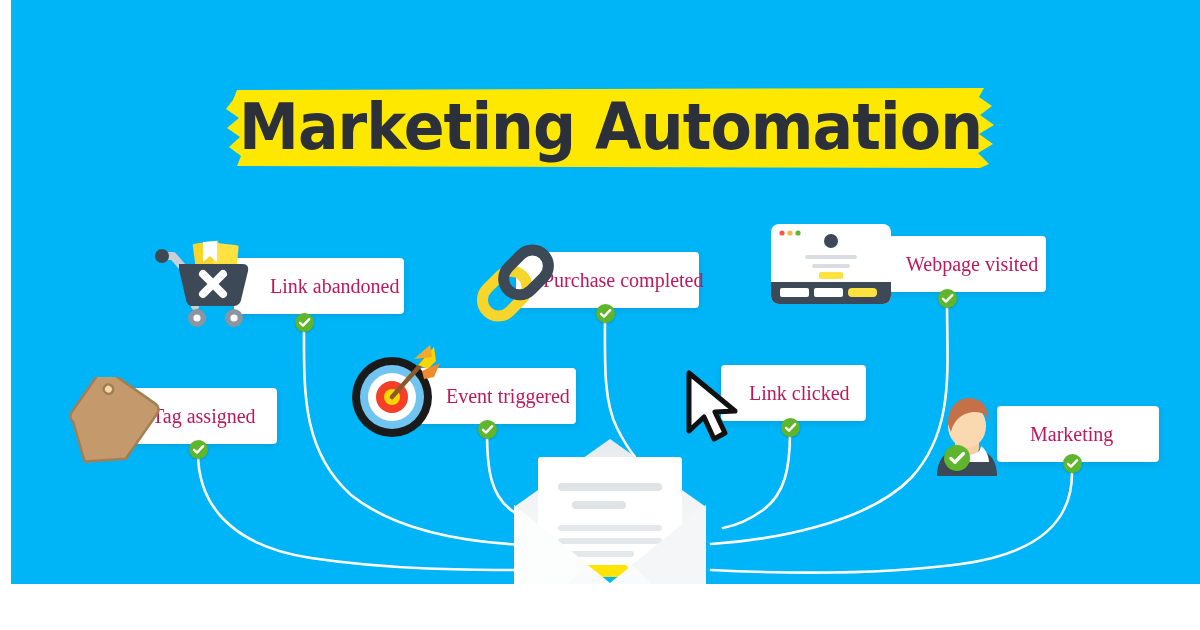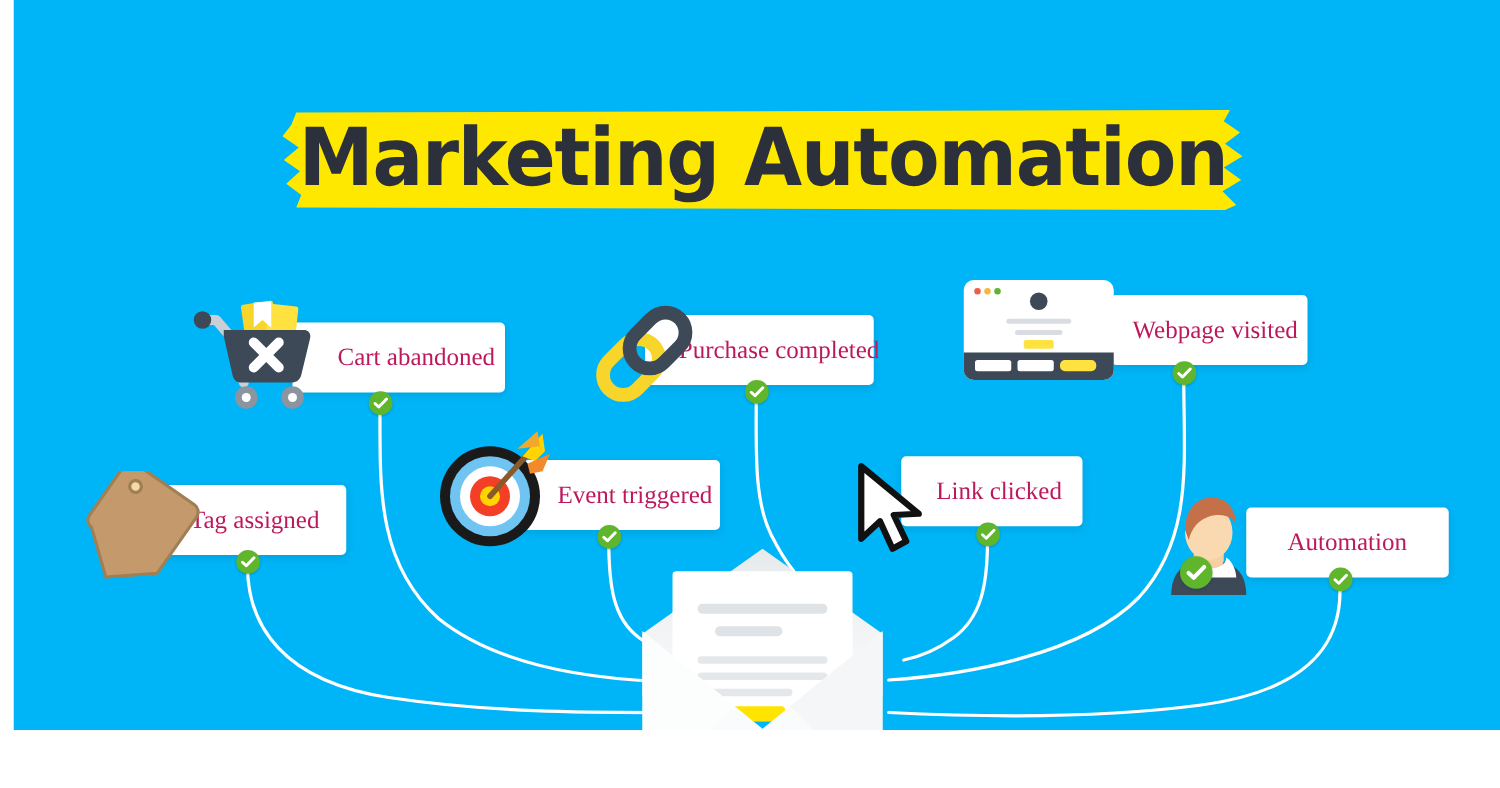--- a/index.html
+++ b/index.html
@@ -137,21 +137,21 @@
       <path d="M779,432 C779,468 774,494 752,510 C737,521 722,526 712,528"></path>
 
       <path d="M936,302 C936,370 944,430 900,478 C855,524 760,540 700,544"></path>
 
       <path d="M1061,473 C1061,520 1030,553 950,564 C860,576 760,573 700,570"></path>
     </g>
   </svg>
 
   <div class="node" style="left:140px; top:236px; width:260px; height:100px;">
     <div class="card" style="left:83px; top:22px; width:170px; height:56px; padding-left:36px;">
-      <span class="card-label">Cart abandoned</span>
+      <span class="card-label">Link abandoned</span>
     </div>
     <div class="icon-wrap" style="left:0px; top:0px; width:105px; height:92px;">
       <svg viewBox="0 0 105 92" width="105" height="92">
 
         <rect x="44" y="6" width="26" height="38" rx="2" fill="#F7D52A" transform="rotate(-8 57 25)"></rect>
         <rect x="62" y="8" width="24" height="36" rx="2" fill="#FFE240" transform="rotate(6 74 26)"></rect>
         <path d="M52,6 L66,5 L66,26 L59,20 L52,26 Z" fill="#FFFFFF"></path>
 
         <path d="M10,20 L22,20 L34,34 L44,70" stroke="#C9CFD6" stroke-width="8" fill="none" stroke-linecap="round" stroke-linejoin="round"></path>
         <circle cx="11" cy="20" r="7" fill="#3D4957"></circle>
@@ -282,21 +282,21 @@
     </div>
     <div class="badge" style="left:130px; top:79px;">
       <svg viewBox="0 0 19 19">
           <path d="M5 9.8 L8 12.6 L14.2 6.2" stroke="#FFFFFF" stroke-width="2.4" fill="none" stroke-linecap="round" stroke-linejoin="round"></path>
         </svg>
     </div>
   </div>
 
   <div class="node" style="left:918px; top:392px; width:240px; height:100px;">
     <div class="card" style="left:68px; top:14px; width:162px; height:56px; padding-left:33px;">
-      <span class="card-label">Automation</span>
+      <span class="card-label">Marketing</span>
     </div>
     <div class="icon-wrap" style="left:0px; top:0px; width:80px; height:84px;">
       <svg viewBox="0 0 80 84" width="80" height="84">
         <path d="M8,84 C8,64 20,56 38,56 C56,56 68,64 68,84 Z" fill="#3D4957"></path>
         <path d="M26,56 C26,68 50,68 50,56 L50,44 L26,44 Z" fill="#F7CFA5"></path>
         <path d="M24,54 C24,66 52,66 52,54 C58,58 60,66 60,70 L16,70 C16,66 18,58 24,54 Z" fill="#FFFFFF"></path>
         <ellipse cx="38" cy="34" rx="19" ry="22" fill="#FBD9B0"></ellipse>
         <path d="M19,32 C19,14 30,6 40,6 C52,6 60,14 60,30 C60,24 54,20 46,20 C38,20 26,24 22,40 Z" fill="#C4714A"></path>
       </svg>
     </div>

